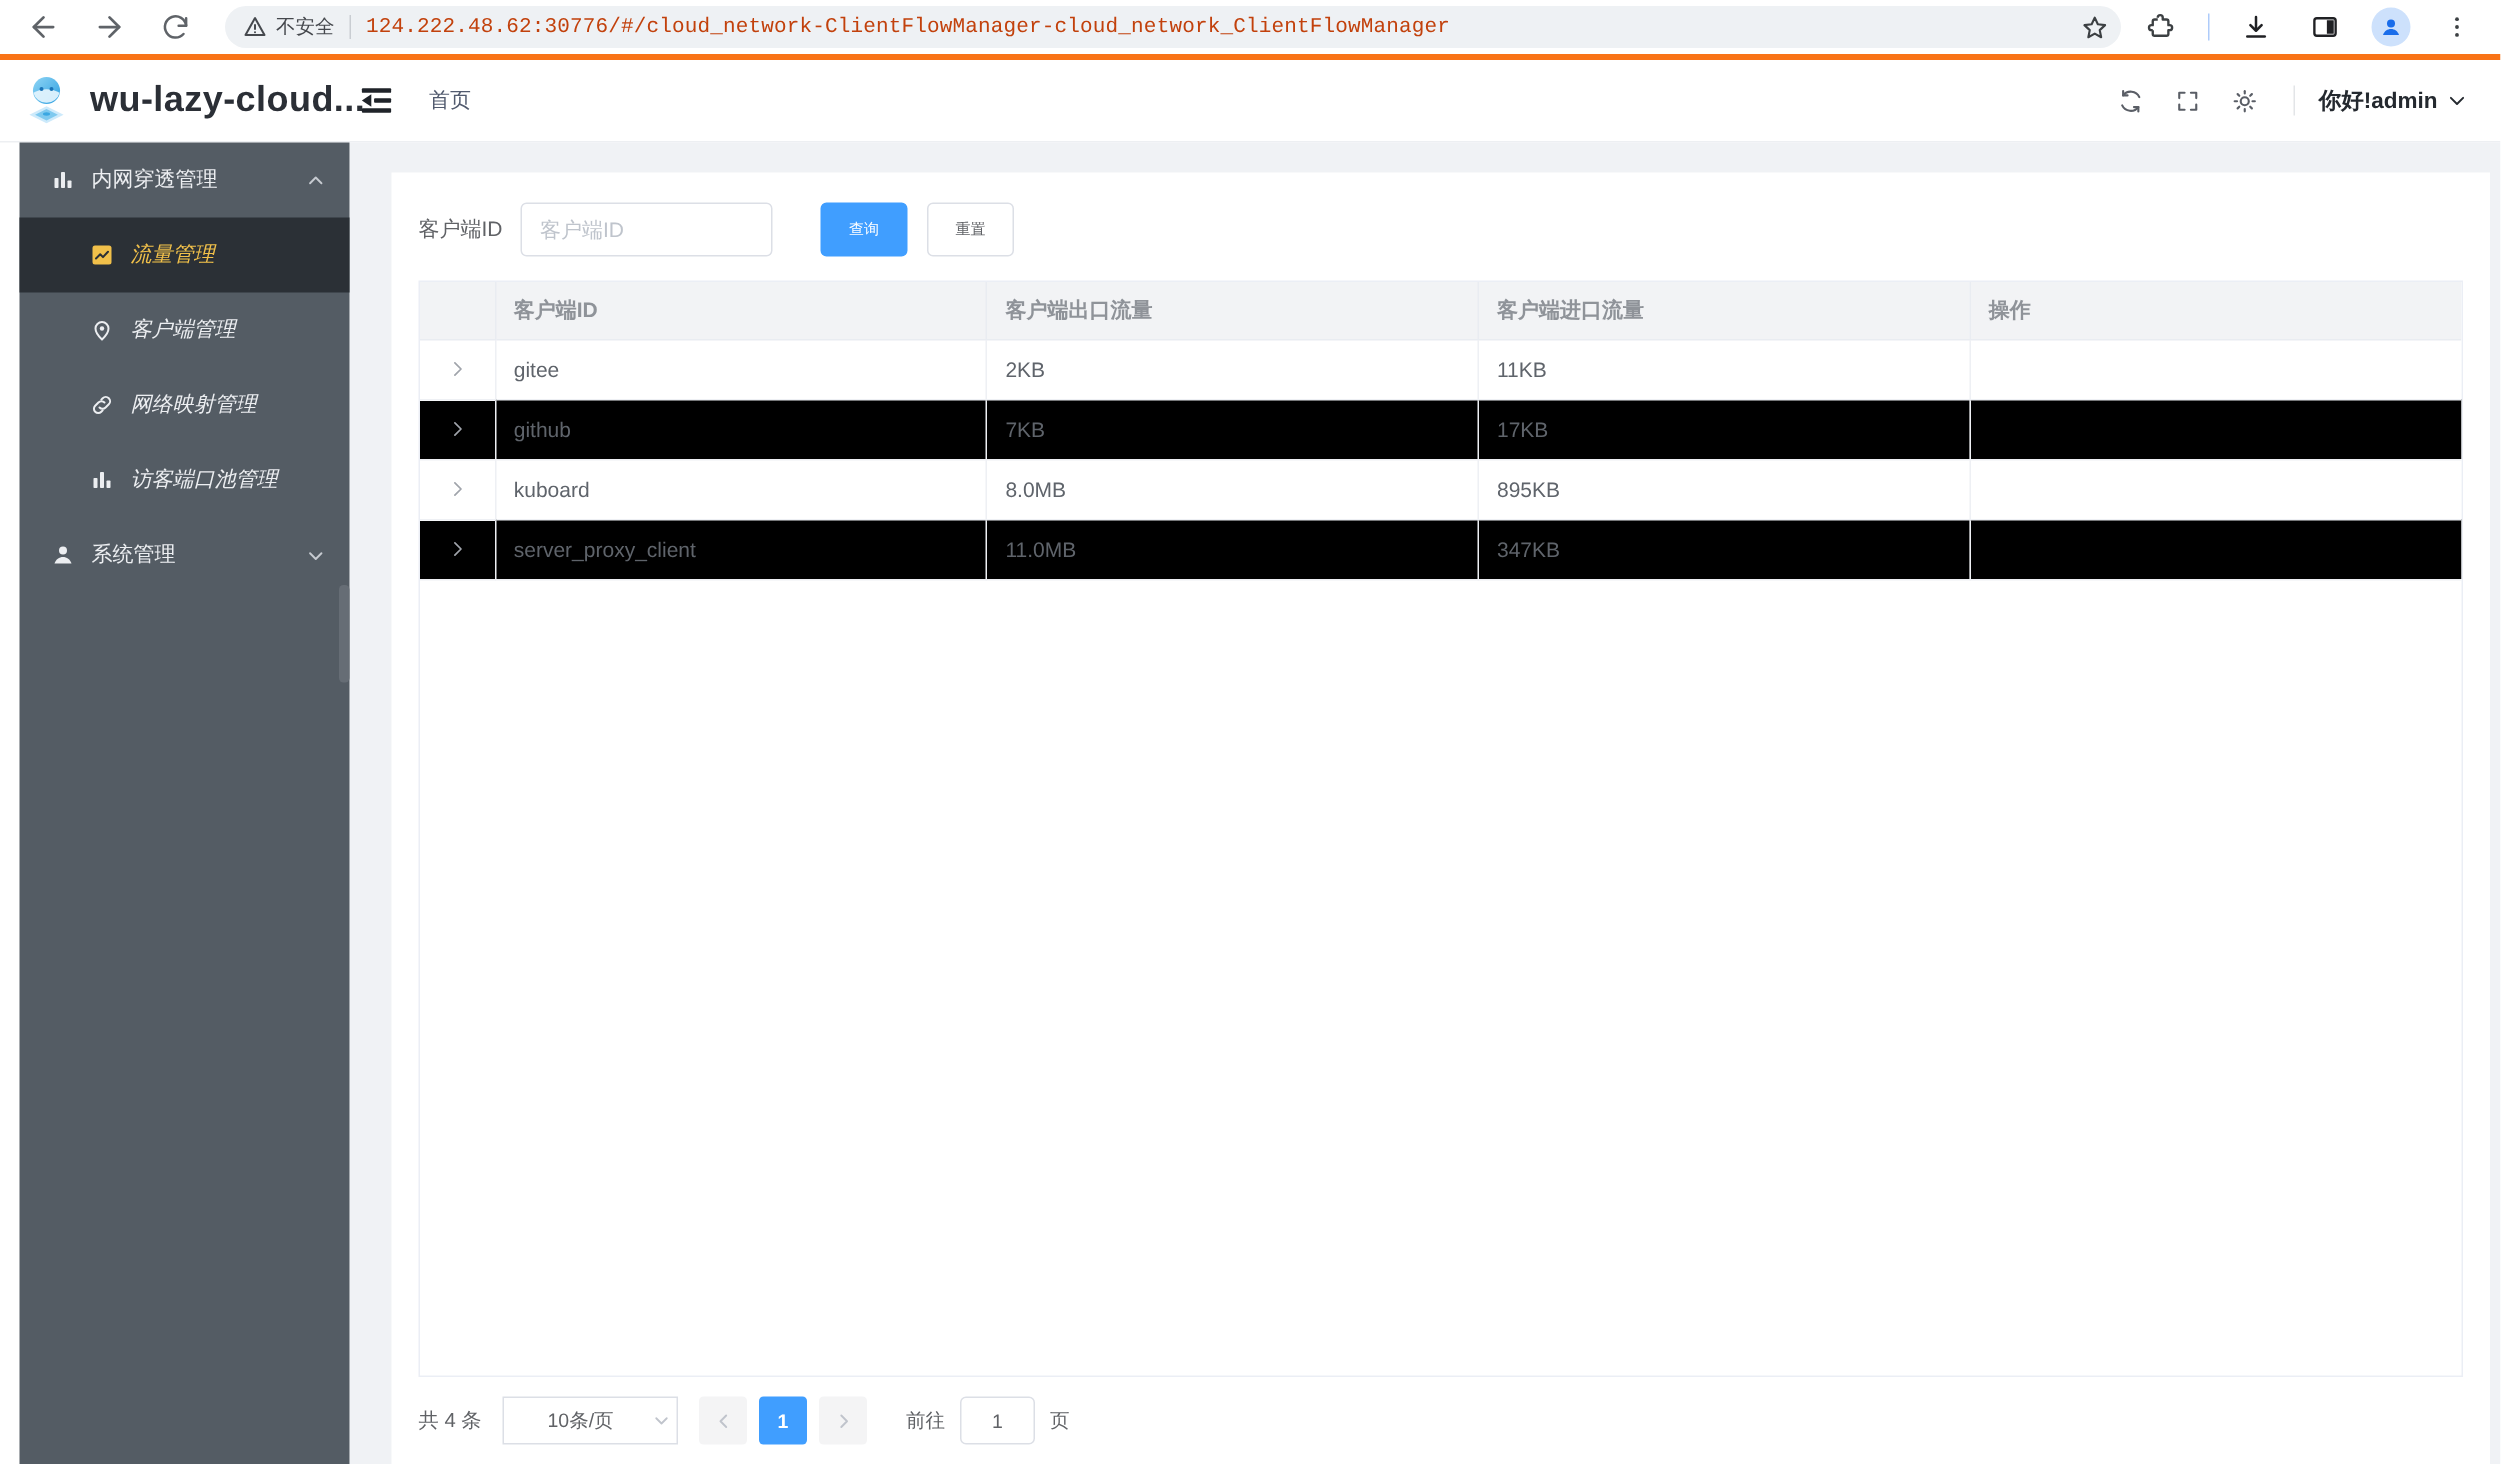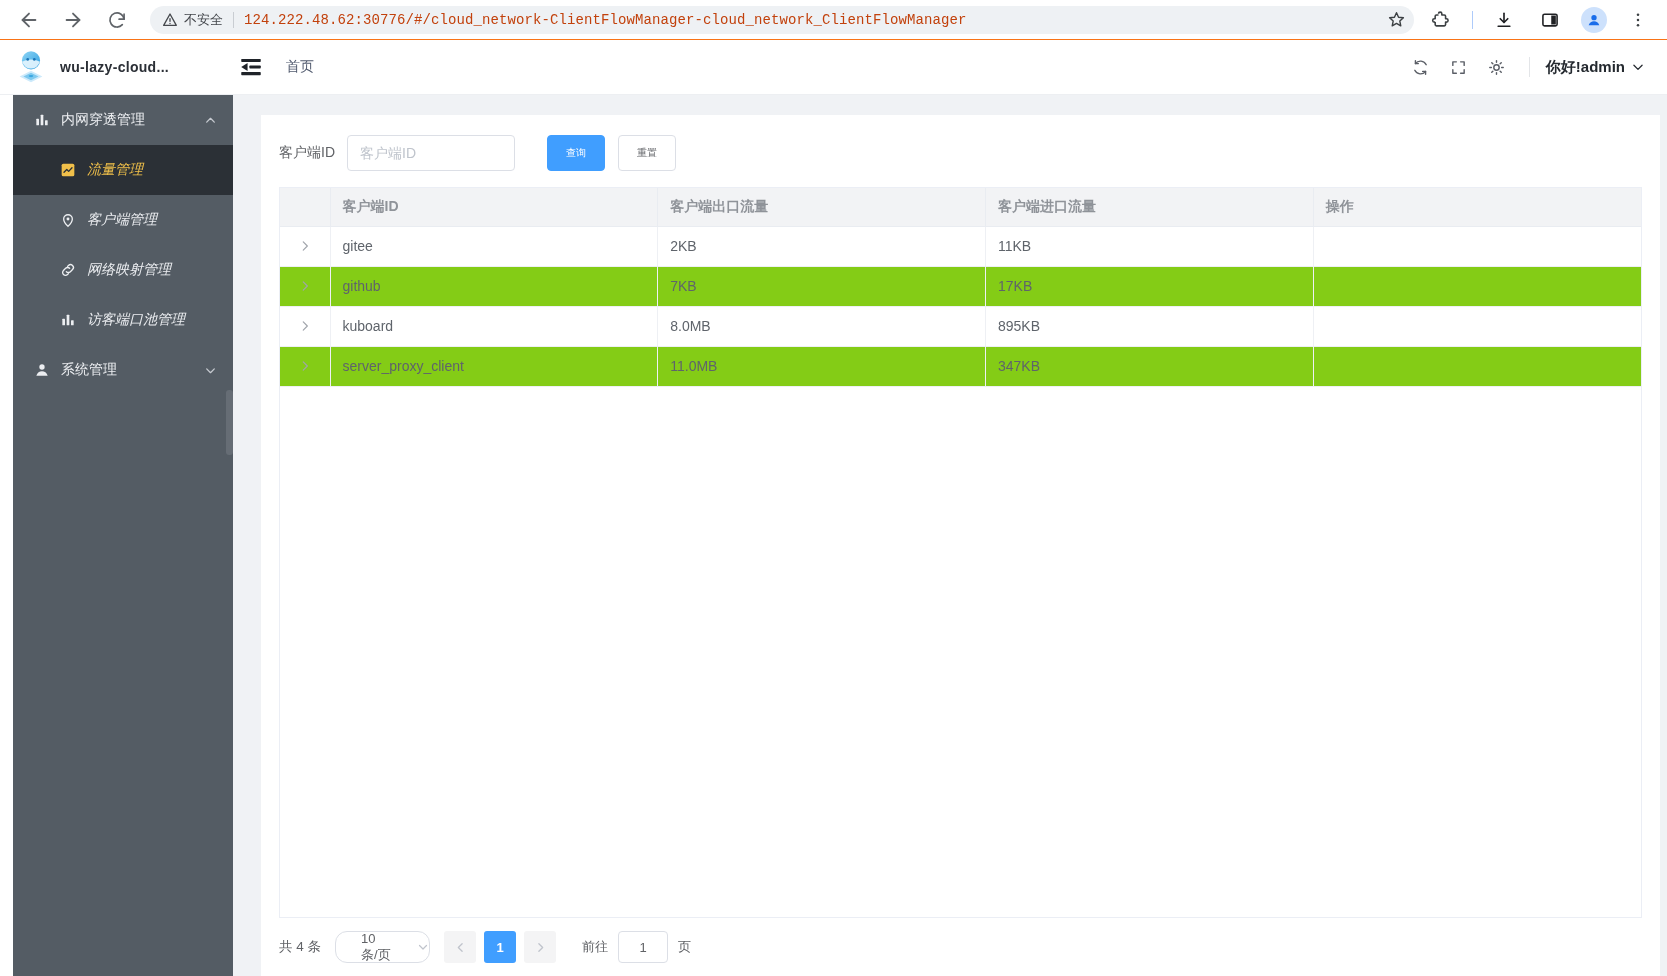--- a/index.html
+++ b/index.html
@@ -1,41 +1,41 @@
 <!DOCTYPE html>
 <html><head>
 <meta charset="utf-8">
 <style>
   * { margin:0; padding:0; box-sizing:border-box; }
   html,body { width:1667px; height:976px; overflow:hidden;
     font-family:"Liberation Sans","DejaVu Sans",sans-serif; background:#fff; }
 
   
   .chrome { height:40px; background:#fff; display:flex; align-items:center;
-    border-bottom:1px solid #f97316; padding:0 10px 0 14px; }
+    border-bottom:4px solid #f97316; padding:0 10px 0 14px; }
   .chrome .navbtn { width:30px; height:30px; display:flex; align-items:center;
     justify-content:center; border-radius:50%; margin-right:14px; flex:0 0 auto; cursor:pointer; }
   .omnibox { flex:1 1 auto; height:28px; background:#eef1f4; border-radius:14px;
     display:flex; align-items:center; padding:0 8px 0 12px; margin:0 12px 0 4px; min-width:0; }
   .omnibox .sec { display:flex; align-items:center; gap:6px; color:#45484d;
     font-size:13px; flex:0 0 auto; }
   .omnibox .sep { width:1px; height:16px; background:#c9cdd2; margin:0 10px; flex:0 0 auto; }
   .omnibox .url { font-size:14px; color:#c2410c; white-space:nowrap; overflow:hidden;
     flex:1 1 auto; letter-spacing:.1px;font-family:Liberation Mono, monospace; }
   .omnibox .star { margin-left:8px; flex:0 0 auto; display:flex; }
   .chrome-right { display:flex; align-items:center; gap:16px; flex:0 0 auto; padding-right:4px; }
   .chrome-right .vdiv { width:1px; height:18px; background:#aecbfa; }
   .avatar-chip { width:26px; height:26px; border-radius:50%; background:#cde1fc;
     display:flex; align-items:center; justify-content:center; }
 
   
   .app-header { height:55px; background:#fff; display:flex; align-items:center;
     border-bottom:1px solid #edeff2; }
   .brand { width:220px; flex:0 0 auto; display:flex; align-items:center; padding-left:12px; gap:10px; }
-  .brand-title { font-size:14px; font-weight:bold; color:#2b2f36; letter-spacing:.3px; white-space:nowrap; }
+  .brand-title { font-size:24px; font-weight:bold; color:#2b2f36; letter-spacing:.3px; white-space:nowrap; }
   .collapse-btn { margin-left:18px; display:flex; align-items:center; cursor:pointer; }
   .breadcrumb { margin-left:22px; font-size:14px; color:#515a6e; }
   .header-spacer { flex:1 1 auto; }
   .hicon { width:32px; height:32px; display:flex; align-items:center; justify-content:center; cursor:pointer; }
   .header-right { display:flex; align-items:center; gap:6px; padding-right:22px; }
   .header-right .vdiv { width:1px; height:20px; background:#e3e5e8; margin:0 10px; }
   .user-drop { display:flex; align-items:center; gap:6px; font-size:15px; font-weight:bold;
     color:#24292f; cursor:pointer; }
 
   
@@ -68,31 +68,31 @@
 
   
   .table-wrap { flex:1 1 auto; border:1px solid #ebeef5; overflow:hidden; }
   table { width:100%; border-collapse:collapse; table-layout:fixed; }
   col.c-exp { width:50px; }
   th { background:#f2f3f5; height:38px; font-size:14px; color:#8f9399; font-weight:bold;
     text-align:left; padding:0 12px; border-right:1px solid #e9ecf1; border-bottom:1px solid #e9ecf1; }
   th:last-child, td:last-child { border-right:none; }
   td { height:40px; font-size:14px; color:#5f646b; padding:0 12px;
     border-right:1px solid #eef0f4; border-bottom:1px solid #eef0f4; background:#fff; }
-  tr.striped td { background:#84cc16; }
+  tr.striped td { background:#000000; }
   td.expand-cell { text-align:center; padding:0; position:relative; }
   td.expand-cell::after { content:""; position:absolute; }
   .expand-btn { display:inline-flex; align-items:center; justify-content:center;
     width:20px; height:20px; cursor:pointer; }
 
   
   .pagination { flex:0 0 auto; height:58px; display:flex; align-items:center; font-size:13px;
     color:#606266; gap:0; }
   .pg-total { margin-right:14px; font-size:13.5px; }
-  .pg-size { width:95px; height:32px; border:1px solid #dcdfe6; border-radius:12px;
+  .pg-size { width:117px; height:32px; border:1px solid #dcdfe6; border-radius:0;
     display:flex; align-items:center; justify-content:center; gap:26px; cursor:pointer;
     color:#606266; background:#fff;padding-left:25px; }
   .pg-btn { width:32px; height:32px; margin-left:14px; background:#f4f4f5; border-radius:3px;
     display:flex; align-items:center; justify-content:center; cursor:pointer; }
   .pg-page { width:32px; height:32px; margin-left:8px; background:#409eff; color:#fff;
     border-radius:3px; display:flex; align-items:center; justify-content:center;
     font-size:13px; font-weight:bold; cursor:pointer; }
   .pg-btn.next { margin-left:8px; }
   .pg-goto { margin-left:26px; }
   .pg-input { width:50px; height:32px; border:1px solid #dcdfe6; border-radius:4px;

